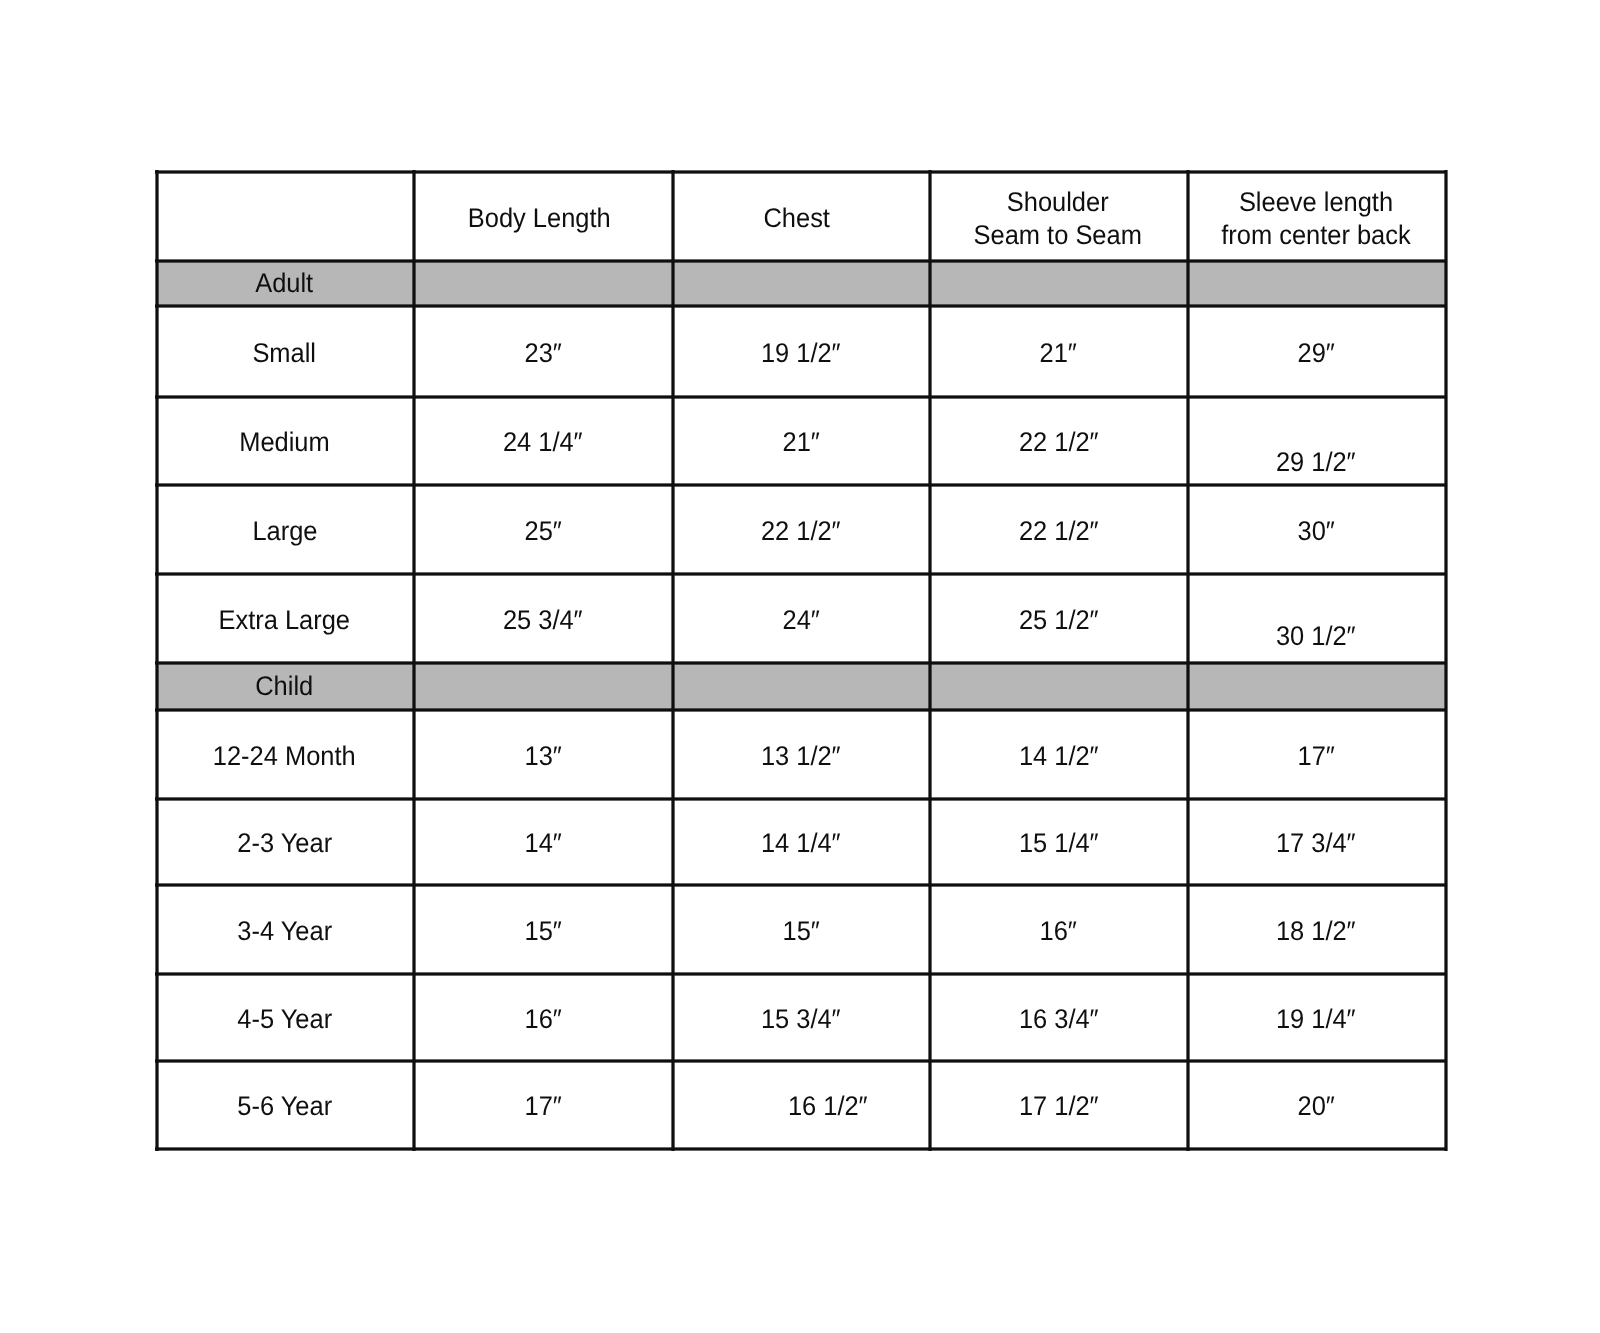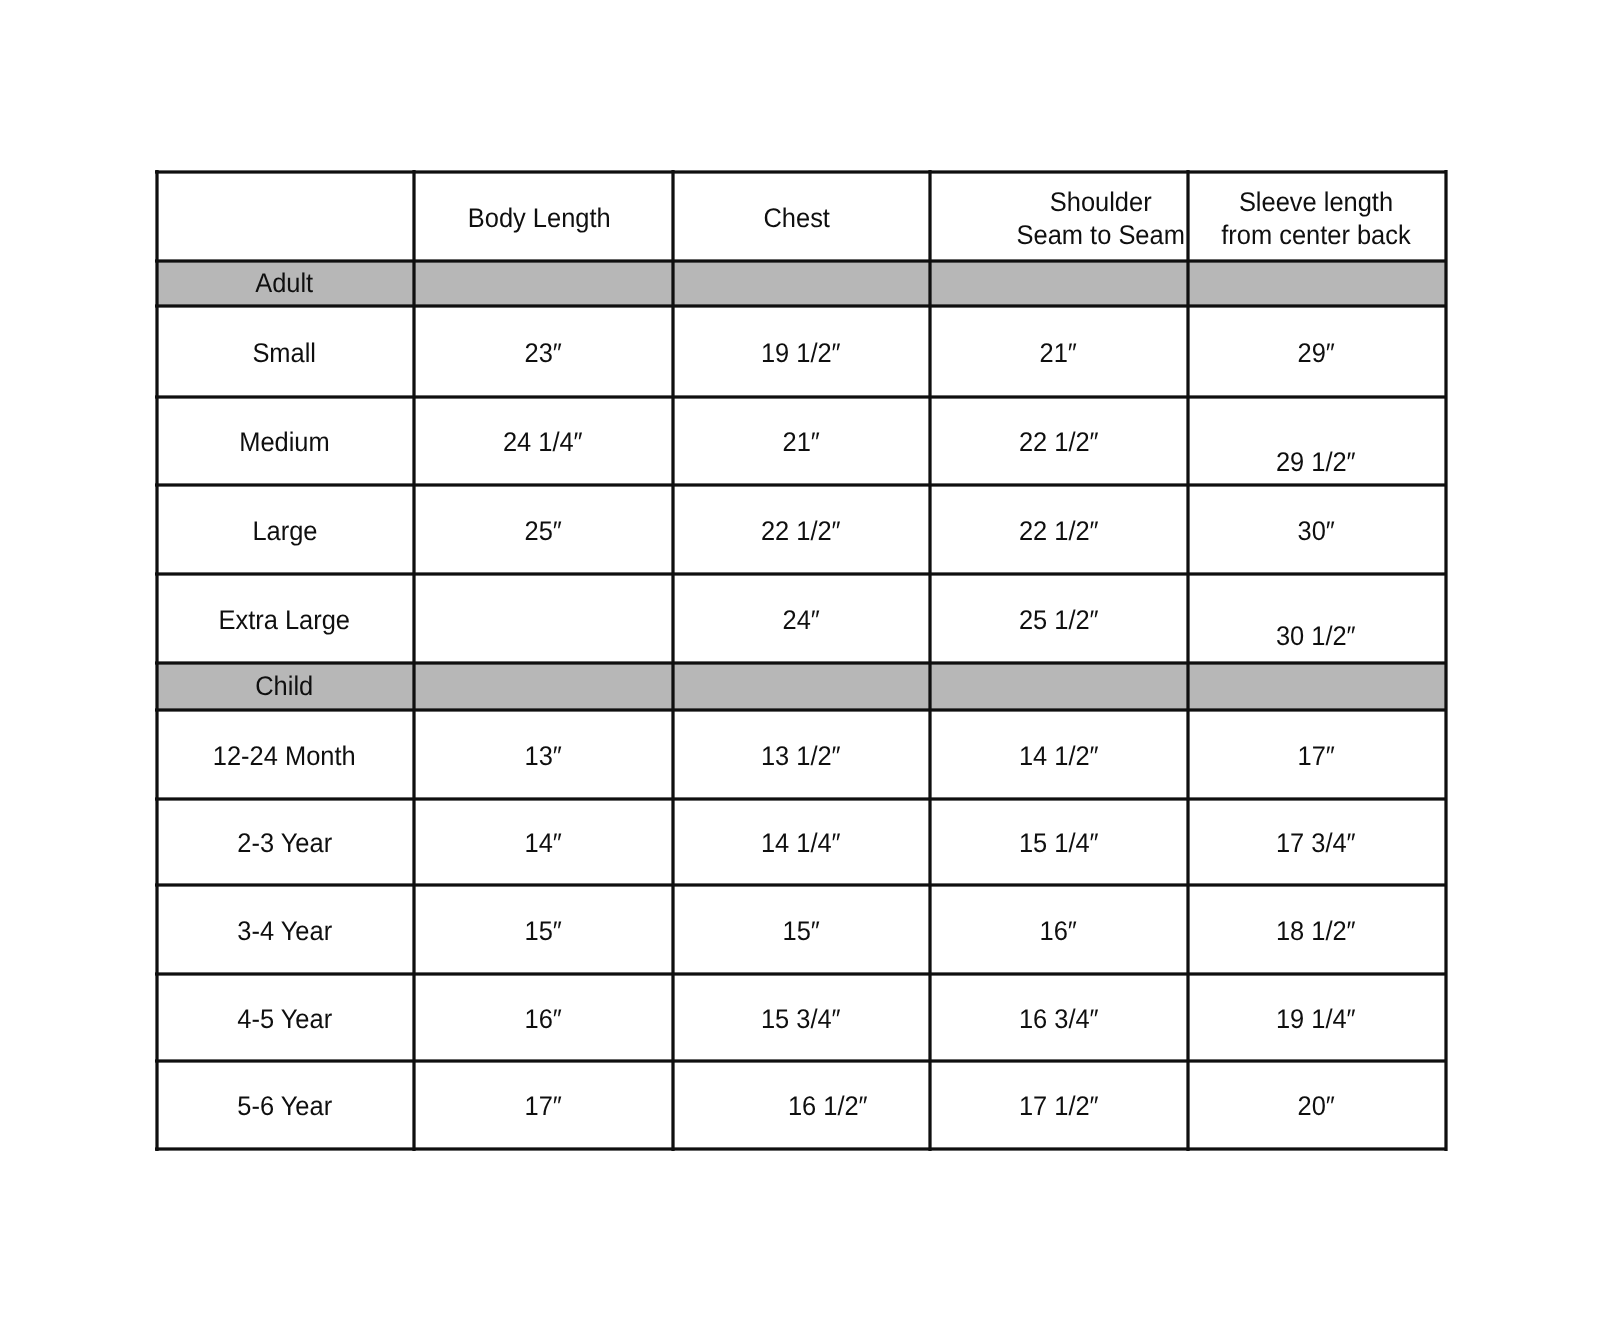--- a/index.html
+++ b/index.html
@@ -85,21 +85,21 @@
       <div class="grid-line v" style="left:1185.8px;top:170.4px;width:4px;height:980.5000000000001px;"></div>
       <div class="grid-line v" style="left:1443.5px;top:170.4px;width:4px;height:980.5000000000001px;"></div>
     </div>
 
   <div class="cell" style="left: 409.7px; top: 172.4px; width: 259.3px; height: 88.9px;">
     <span class="txt">Body Length</span>
   </div>
   <div class="cell" style="left: 669px; top: 172.4px; width: 257px; height: 88.9px;">
     <span class="txt">Chest</span>
   </div>
-  <div class="cell" style="left: 929px; top: 172.4px; width: 257.8px; height: 88.9px; padding-left: 43px;">
+  <div class="cell" style="left: 929px; top: 172.4px; width: 257.8px; height: 88.9px;">
     <span class="txt">Shoulder
 Seam to Seam</span>
   </div>
   <div class="cell" style="left: 1187.8px; top: 172.4px; width: 257.7px; height: 88.9px;">
     <span class="txt">Sleeve length
 from center back</span>
   </div>
 
   <div class="cell data-cell" style="left: 156.6px; top: 306.3px; width: 257.1px; height: 91.15px;">
     <span class="txt">Small</span>
@@ -149,20 +149,23 @@
   <div class="cell data-cell" style="left: 930px; top: 484.8px; width: 257.8px; height: 88.9px;">
     <span class="txt">22 1/2″</span>
   </div>
   <div class="cell data-cell" style="left: 1187.8px; top: 484.8px; width: 257.7px; height: 88.9px;">
     <span class="txt">30″</span>
   </div>
 
   <div class="cell data-cell" style="left: 156.6px; top: 573.7px; width: 257.1px; height: 89.6px;">
     <span class="txt">Extra Large</span>
   </div>
+  <div class="cell data-cell" style="left: 413.7px; top: 573.7px; width: 259.3px; height: 89.6px;">
+    <span class="txt">25 3/4″</span>
+  </div>
   <div class="cell data-cell" style="left: 673px; top: 573.7px; width: 257px; height: 89.6px;">
     <span class="txt">24″</span>
   </div>
   <div class="cell data-cell" style="left: 930px; top: 573.7px; width: 257.8px; height: 89.6px;">
     <span class="txt">25 1/2″</span>
   </div>
   <div class="cell data-cell" style="left: 1187.8px; top: 573.7px; width: 257.7px; height: 89.6px; margin-top: 16px;">
     <span class="txt">30 1/2″</span>
   </div>
 

